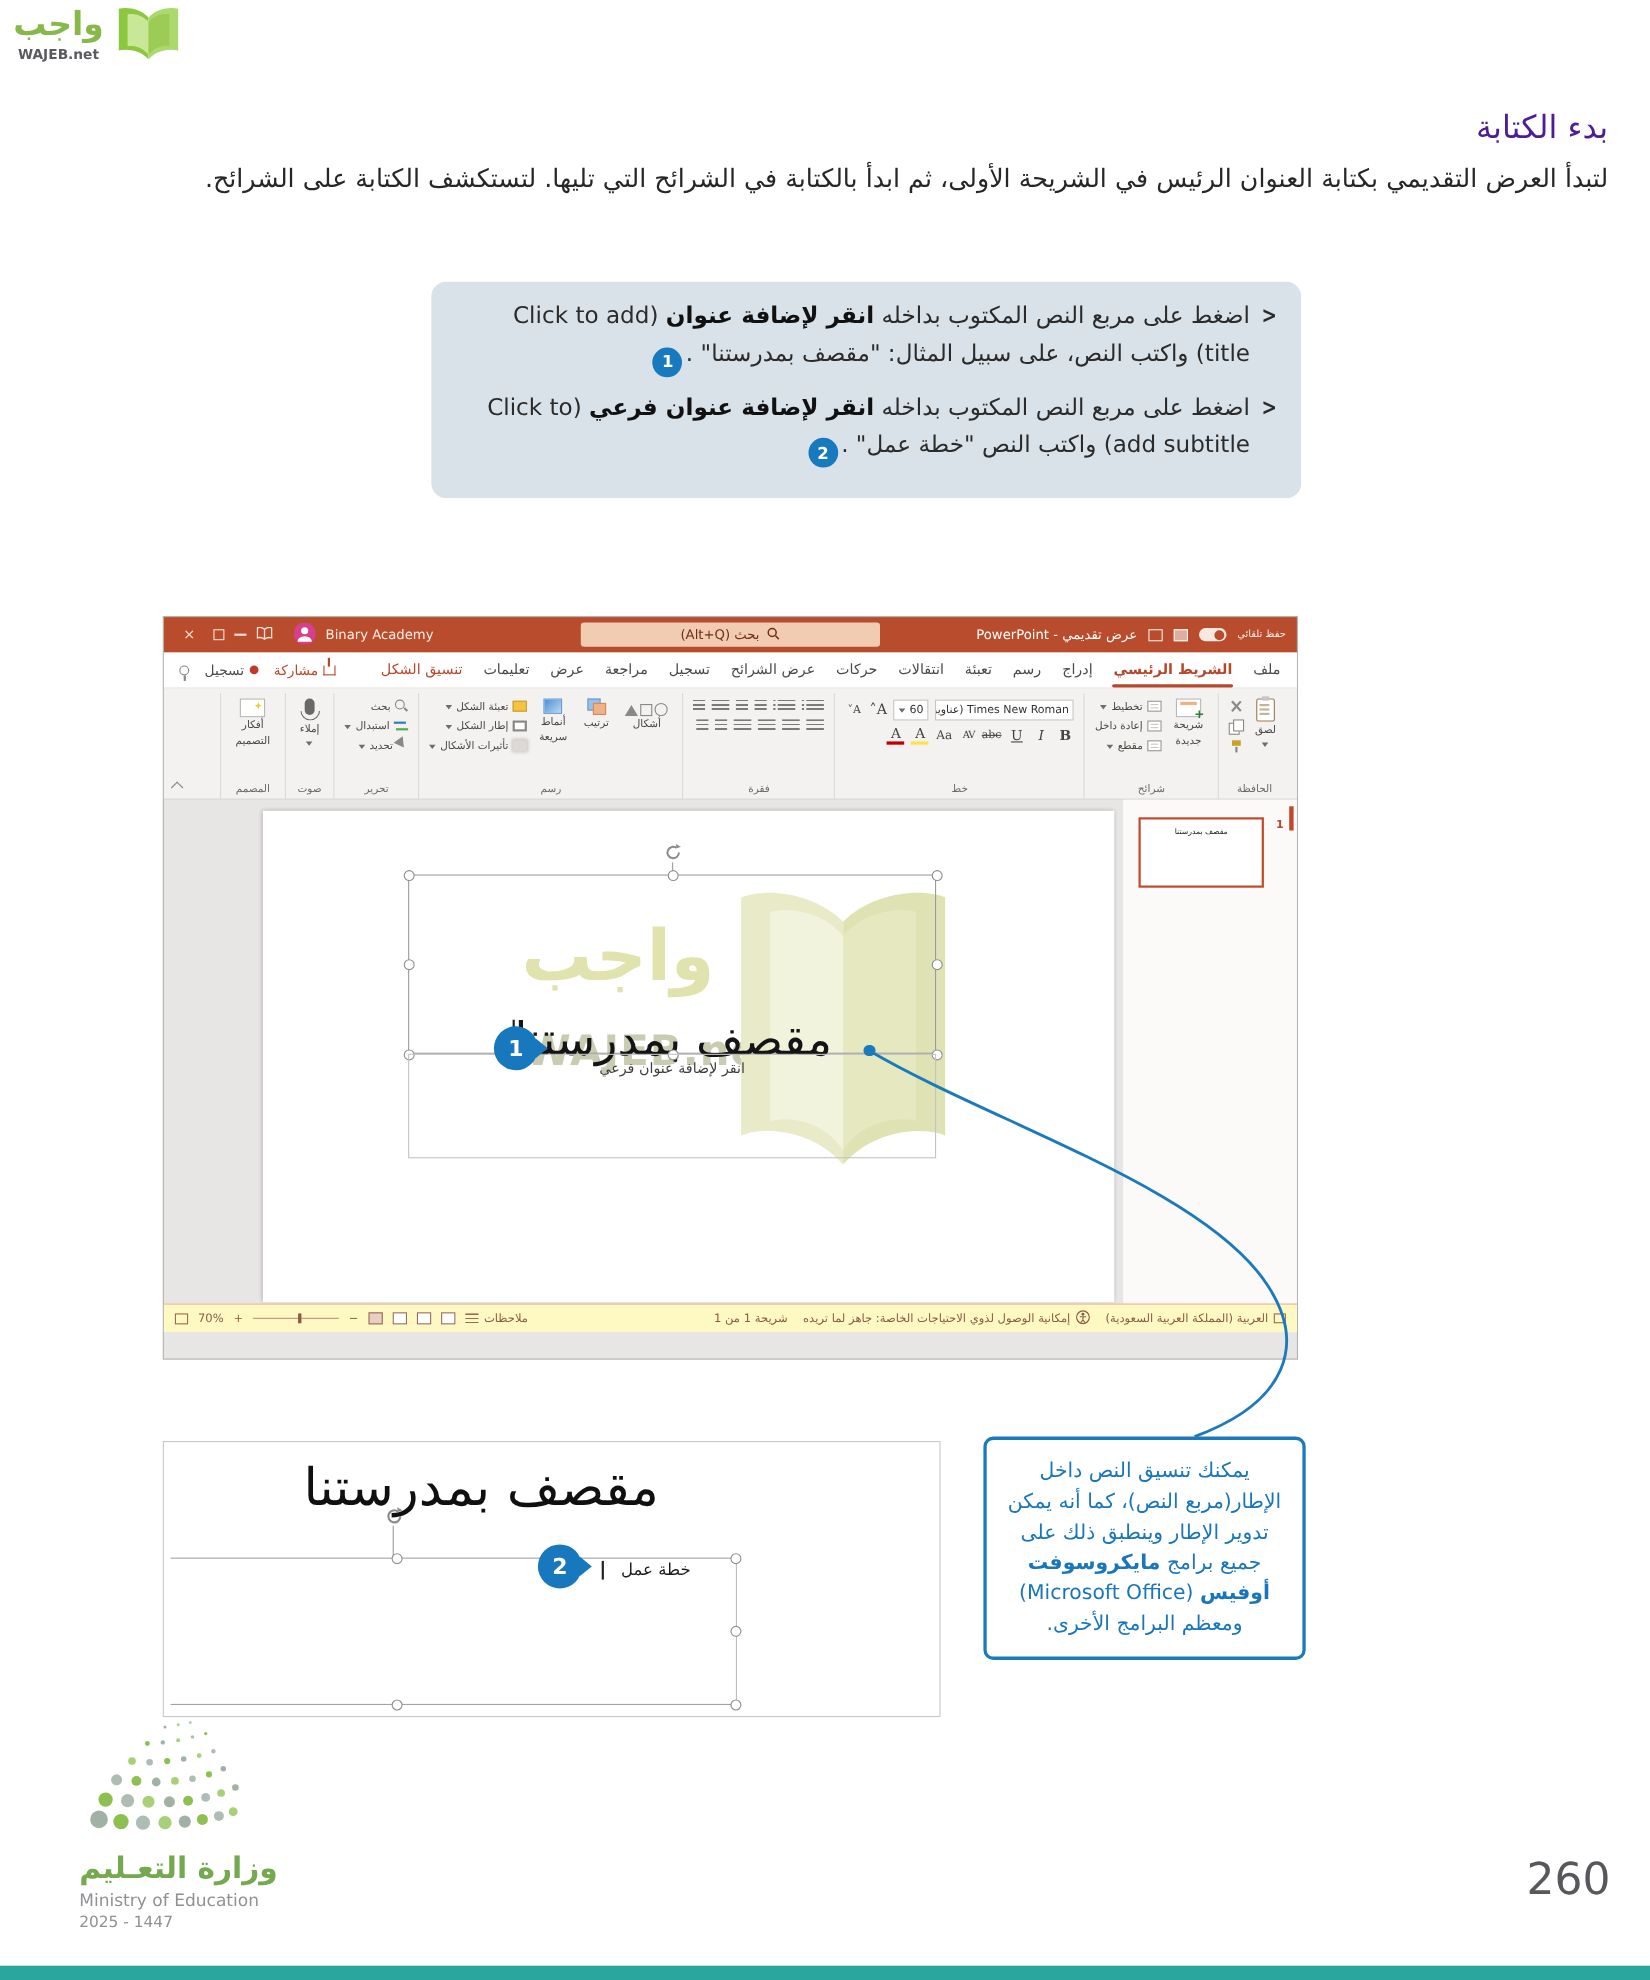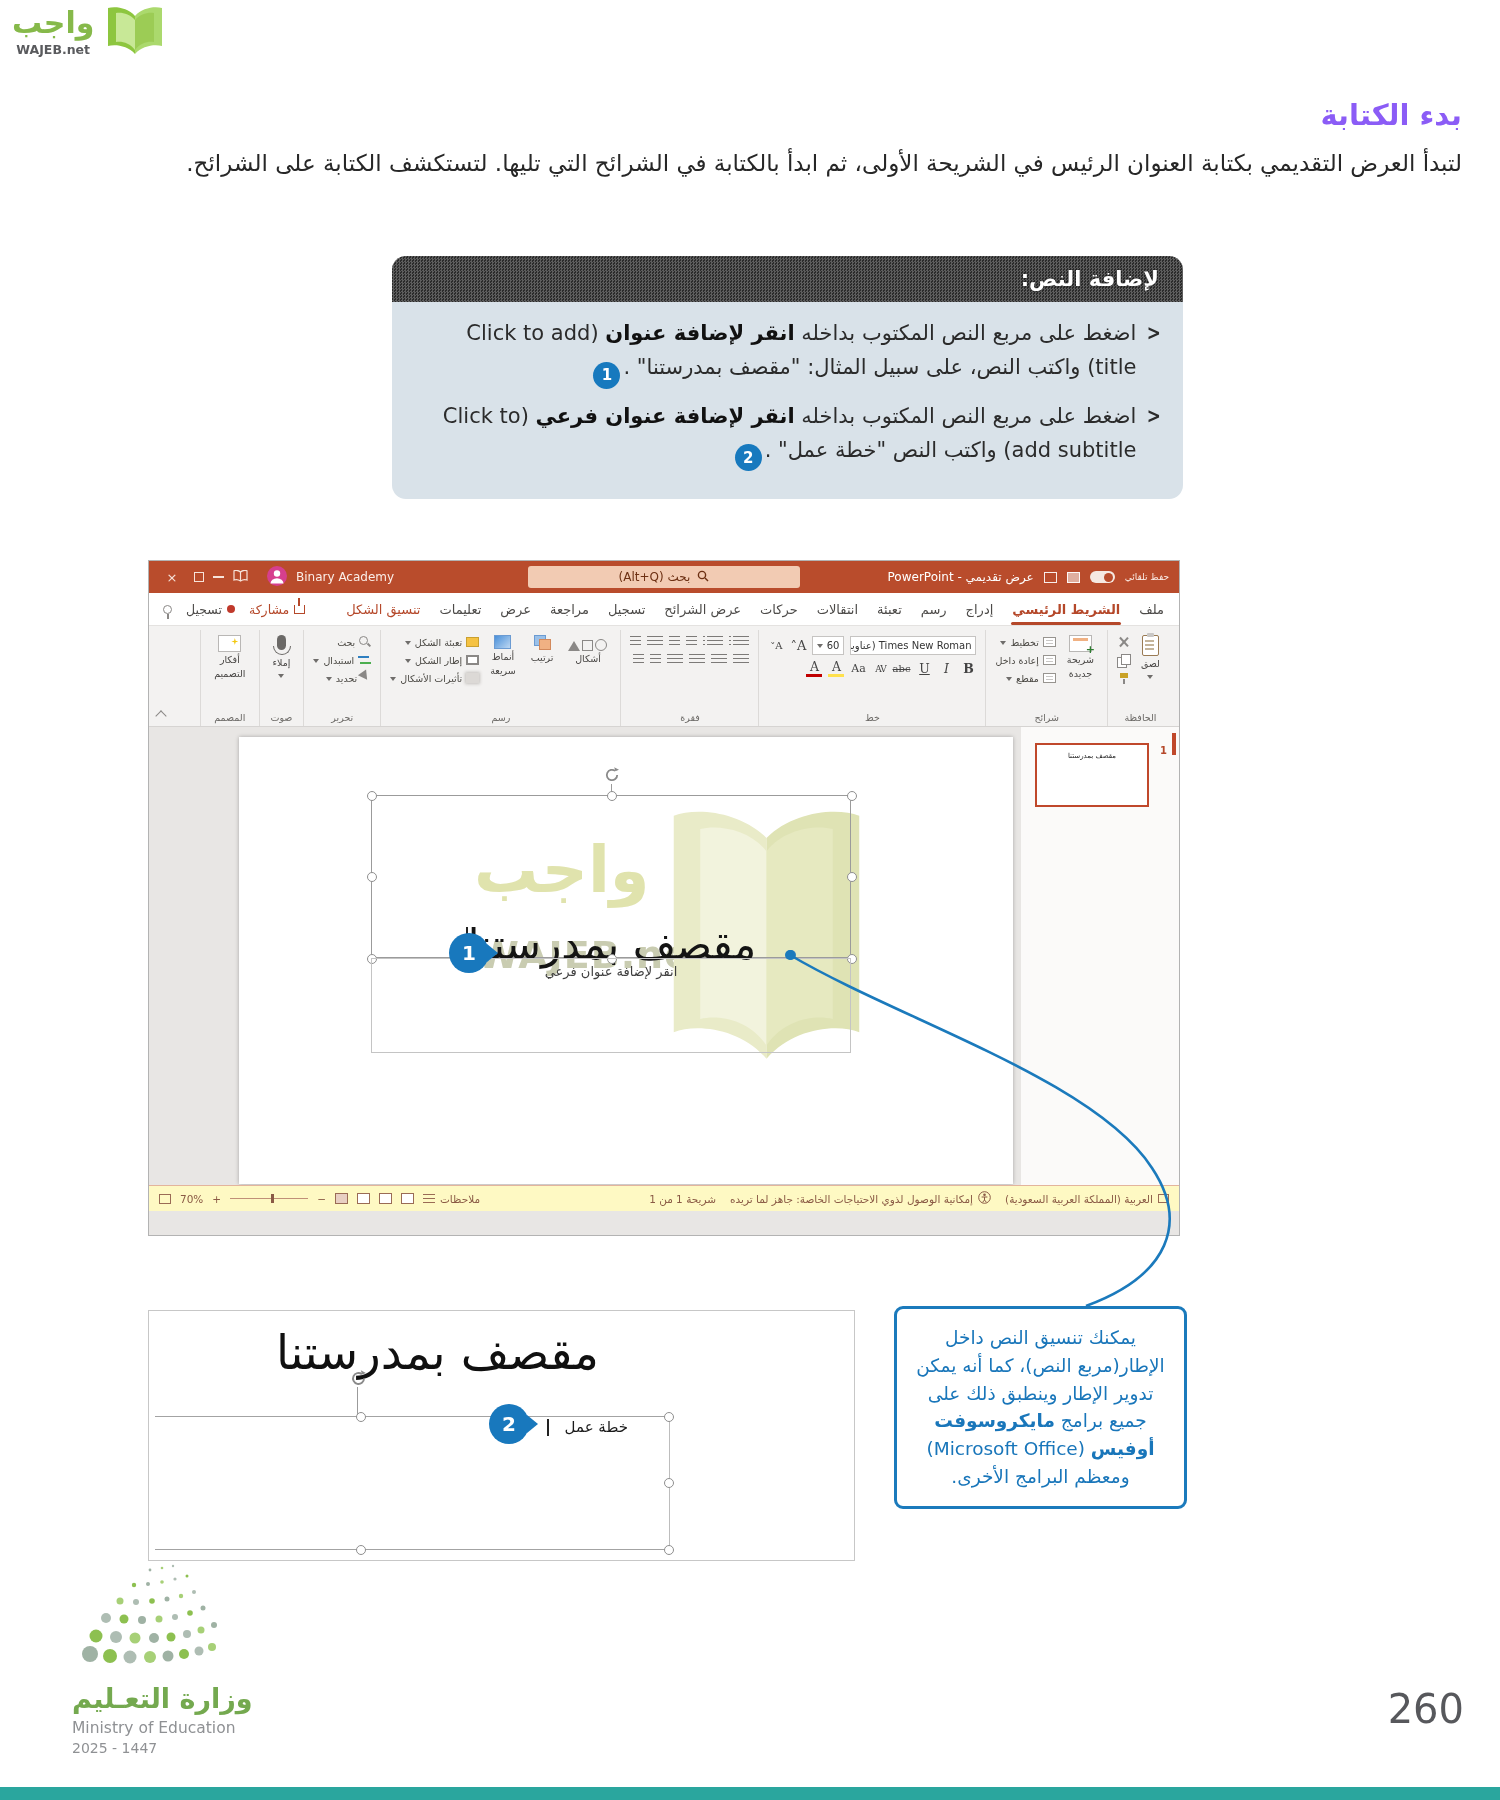--- a/index.html
+++ b/index.html
@@ -7,21 +7,21 @@
   .page{position:relative;width:1500px;height:1800px;background:#fff;overflow:hidden;
         font-family:"DejaVu Sans","Liberation Sans",sans-serif;color:#2b2b2b}
 
   
   .wajeb{position:absolute;top:6px;left:12px;display:flex;align-items:flex-start;gap:8px}
   .wajeb-text{text-align:center;padding-top:2px}
   .wajeb-name{display:block;color:#86b94a;font-weight:bold;font-size:30px;line-height:1}
   .wajeb-site{display:block;color:#5a5b5e;font-size:12.5px;font-weight:bold;margin-top:4px}
 
   
-  .sec-title{position:absolute;top:98px;right:38px;color:#8b5cf6;font-size:29px;font-weight:bold;direction:rtl}
+  .sec-title{position:absolute;top:98px;right:38px;color:#4c1d95;font-size:29px;font-weight:normal;direction:rtl}
   .intro{position:absolute;top:146px;right:38px;width:1326px;font-size:23px;line-height:1.55;
          color:#272727;text-align:right;direction:rtl}
 
   
   .howto{position:absolute;left:392px;top:256px;width:791px;border-radius:14px;overflow:hidden}
   .howto-head{height:46px;background:#3e3e3e;
       background-image:repeating-conic-gradient(rgba(255,255,255,.16) 0% 25%,rgba(0,0,0,.30) 0% 50%);
       background-size:3px 3px;display:flex;align-items:center;justify-content:flex-end;padding:0 24px}
   .howto-head span{color:#fff;font-size:21px;font-weight:bold;direction:rtl;text-shadow:0 0 3px rgba(0,0,0,.6)}
   .howto-body{background:#d9e2e9;padding:14px 20px 18px;direction:rtl}
@@ -226,23 +226,20 @@
         <path d="M33 14 C28 8 20 6 14 7 L14 36 C20 35 28 37 33 44 Z" fill="#c8e897"></path>
         <path d="M33 14 C38 8 46 6 52 7 L52 36 C46 35 38 37 33 44 Z" fill="#9ccc55"></path>
       </svg>
     </span>
   </div>
 
   <h1 class="sec-title">بدء الكتابة</h1>
   <p class="intro">لتبدأ العرض التقديمي بكتابة العنوان الرئيس في الشريحة الأولى، ثم ابدأ بالكتابة في الشرائح التي تليها. لتستكشف الكتابة على الشرائح.</p>
 
   <div class="howto">
-    <div class="howto-head">
-      <span>لإضافة النص:</span>
-    </div>
     <div class="howto-body">
       <div class="howto-item">
         <span class="marker">&lt;</span>
         <p><span>اضغط على مربع النص المكتوب بداخله </span><b>انقر لإضافة عنوان</b><span> (Click to add title) واكتب النص، على سبيل المثال: "مقصف بمدرستنا" .</span><span class="badge">1</span></p>
       </div>
       <div class="howto-item">
         <span class="marker">&lt;</span>
         <p><span>اضغط على مربع النص المكتوب بداخله </span><b>انقر لإضافة عنوان فرعي</b><span> (Click to add subtitle) واكتب النص "خطة عمل" .</span><span class="badge">2</span></p>
       </div>
     </div>

